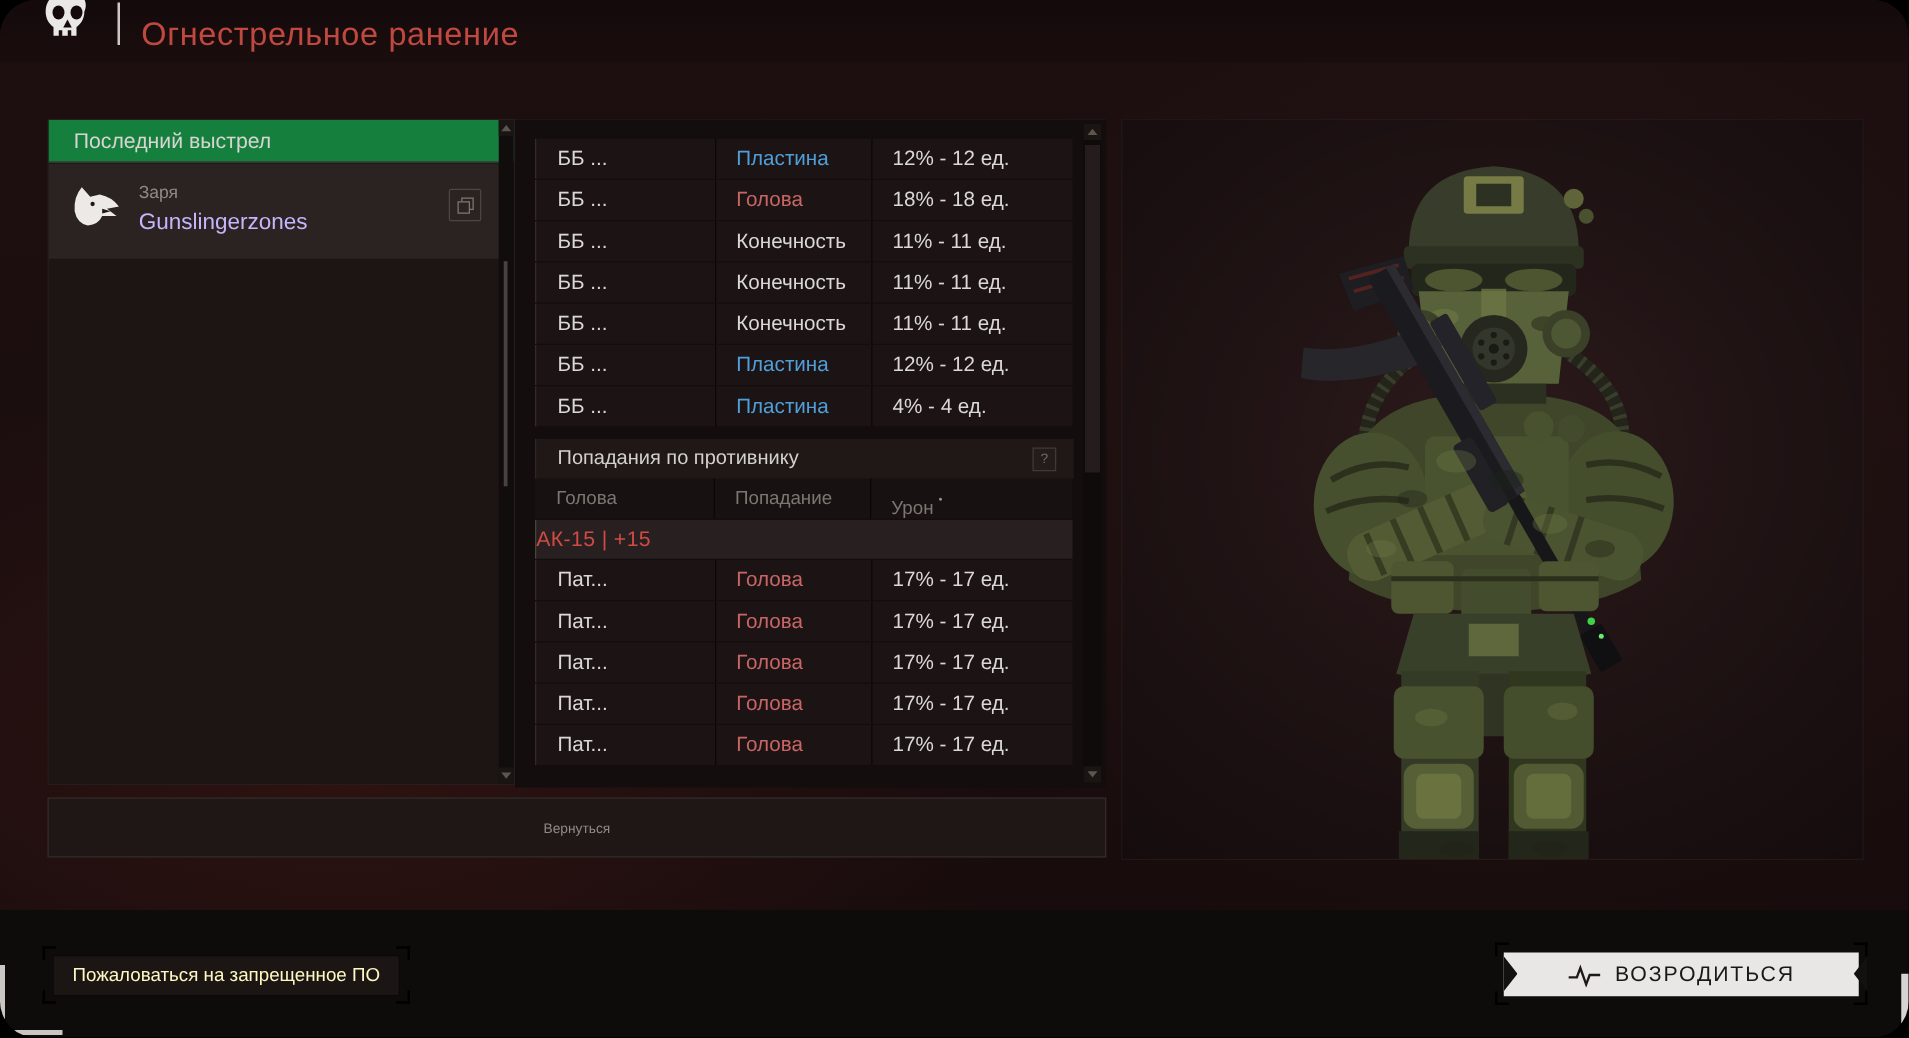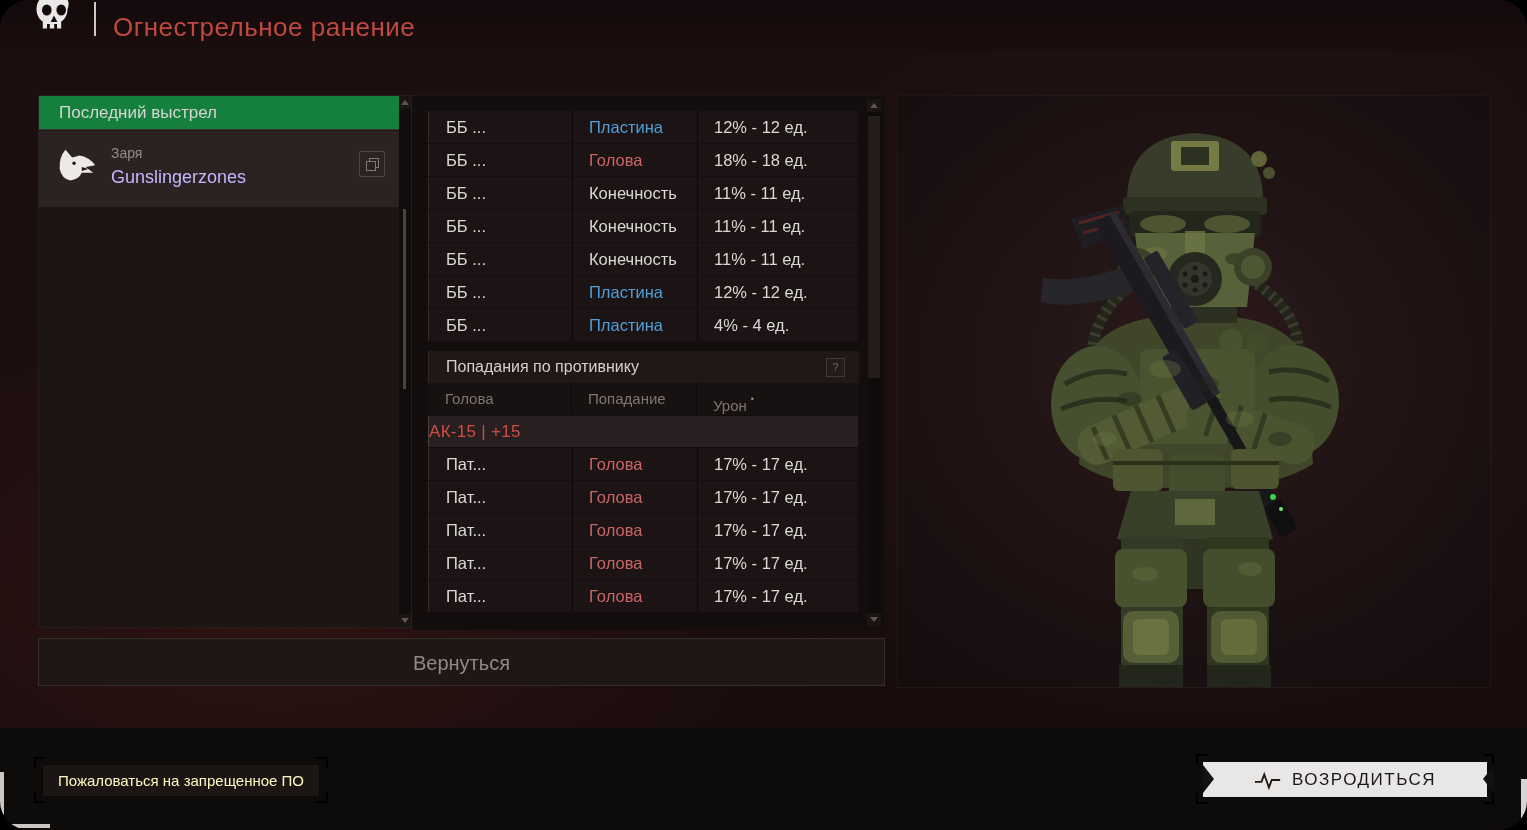--- a/index.html
+++ b/index.html
@@ -67,21 +67,21 @@
     color:#6f6862;font-size:11px;line-height:17px;text-align:center;background:rgba(255,255,255,.02);cursor:pointer;}
   .col-headers{position:absolute;left:16px;top:287px;width:430px;height:32px;display:flex;
     background:#171111;line-height:32px;font-size:15px;color:#7d7671;}
   .sort-dot{font-size:9px;vertical-align:9px;color:#9a938d;margin-left:4px;}
   .weapon-row{position:absolute;left:16px;top:320px;width:430px;height:31px;line-height:31px;
     background:#282020;border-left:1px solid #4a423c;box-sizing:border-box;
     font-size:17px;color:var(--ak-red);letter-spacing:.3px;}
   
   .return-button{position:absolute;left:38px;top:638px;width:847px;height:48px;
     background:#1e1716;border:1px solid #342d2b;box-sizing:border-box;
-    color:#8f8a86;font-size:20px;text-align:center;line-height:46px;cursor:pointer;
+    color:#8f8a86;font-size:11px;text-align:center;line-height:46px;cursor:pointer;
     font-family:"Liberation Sans","DejaVu Sans",sans-serif;}
   
   .model-panel{position:absolute;left:897px;top:95px;width:594px;height:593px;overflow:hidden;
     border:1px solid rgba(150,110,95,.10);box-sizing:border-box;
     background:radial-gradient(460px 420px at 50% 45%, #2c1a1b 0%, #1e1213 55%, #150c0d 100%);}
   .soldier{position:absolute;left:137px;top:23px;}
   
   .bottom-band{position:absolute;left:0;top:728px;width:1527px;height:102px;background:#0e0b0b;}
   .bracket-wrap{position:absolute;}
   .report-wrap{left:34px;top:757px;width:294px;height:46px;}

